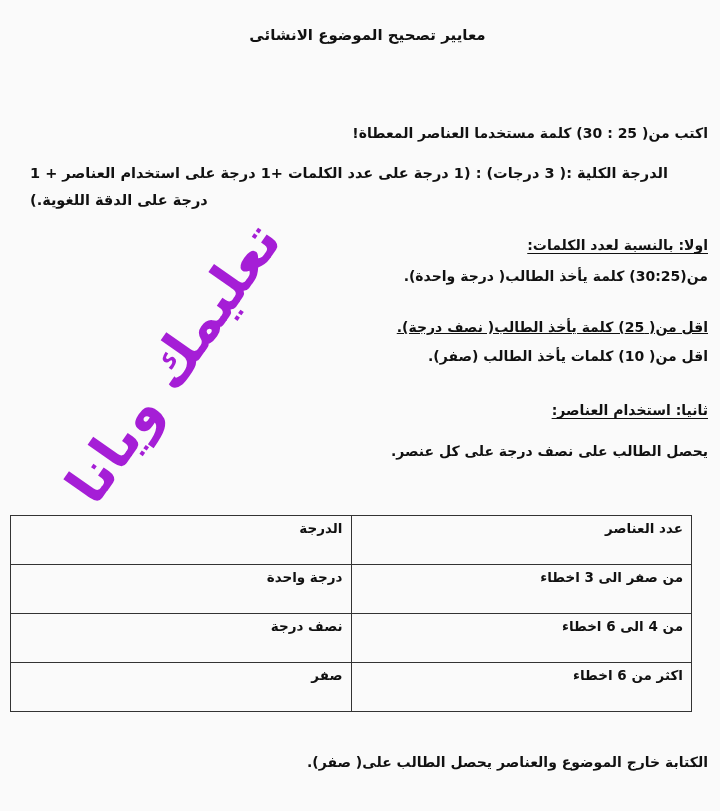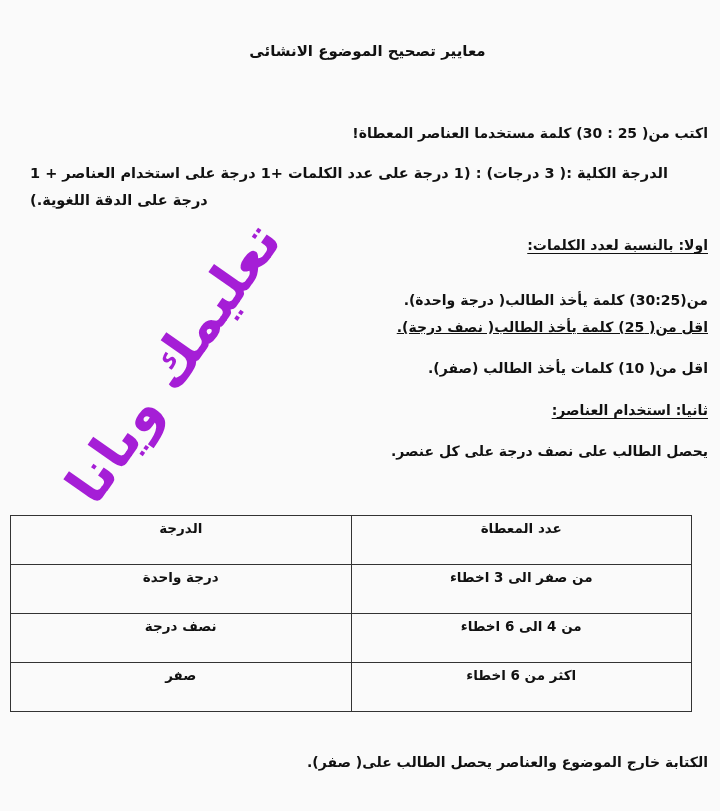--- a/index.html
+++ b/index.html
@@ -14,51 +14,51 @@
   }
   .u { text-decoration:underline; text-underline-offset:3px; }
   .title { position:absolute; left:0; right:0; text-align:center; font-weight:bold; font-size:15px; white-space:nowrap; }
   .para { position:absolute; right:12px; left:30px; font-weight:bold; font-size:14.5px; line-height:27px; text-align:left; direction:rtl; }
   table.grid {
     position:absolute; left:10px; top:515px; width:682px; border-collapse:collapse;
     direction:rtl;
   }
   table.grid td {
     border:1.6px solid #333; height:44px; vertical-align:top; padding:4px 8px 0 8px;
-    font-weight:bold; font-size:13.5px; text-align:center; width:50%;
+    font-weight:bold; font-size:13.5px; text-align:right; width:50%;
   }
   .wm {
     position:absolute; left:10px; top:330px; color:#a51ed6; font-size:56px; font-weight:bold;
     transform:rotate(-55deg); transform-origin:center center; white-space:nowrap; direction:rtl;
     font-family:"DejaVu Sans", sans-serif; letter-spacing:1px;
   }
 </style>
 </head>
 <body>
 
 <div class="page">
-  <div class="title" style="top:42px;padding-left:15px;">معايير تصحيح الموضوع الانشائى</div>
+  <div class="title" style="top:26px;padding-left:15px;">معايير تصحيح الموضوع الانشائى</div>
 
   <div class="line" style="top:123px;">اكتب من( 25 : 30) كلمة مستخدما العناصر المعطاة!</div>
 
   <div class="para" style="top:160px;">الدرجة الكلية :( 3 درجات) : (1 درجة على عدد الكلمات +1 درجة على استخدام العناصر + 1 درجة على الدقة اللغوية.)</div>
 
   <div class="line u" style="top:235px;">اولا: بالنسبة لعدد الكلمات:</div>
-  <div class="line" style="top:290px;">من(30:25) كلمة يأخذ الطالب( درجة واحدة).</div>
+  <div class="line" style="top:266px;">من(30:25) كلمة يأخذ الطالب( درجة واحدة).</div>
   <div class="line" style="top:317px;text-decoration:underline;">اقل من( 25) كلمة يأخذ الطالب( نصف درجة).</div>
-  <div class="line" style="top:358px;margin-left:44px;">اقل من( 10) كلمات يأخذ الطالب (صفر).</div>
+  <div class="line" style="top:346px;margin-left:44px;">اقل من( 10) كلمات يأخذ الطالب (صفر).</div>
 
   <div class="line u" style="top:400px;">ثانيا: استخدام العناصر:</div>
   <div class="line" style="top:441px;">يحصل الطالب على نصف درجة على كل عنصر.</div>
 
 
   <table class="grid">
     <tbody>
         <tr>
-      <td>عدد المعطاة</td>
+      <td>عدد العناصر</td>
       <td>الدرجة</td>
     </tr>
     <tr>
       <td>من صفر الى 3 اخطاء</td>
       <td>درجة واحدة</td>
     </tr>
     <tr>
       <td>من 4 الى 6 اخطاء</td>
       <td>نصف درجة</td>
     </tr>

